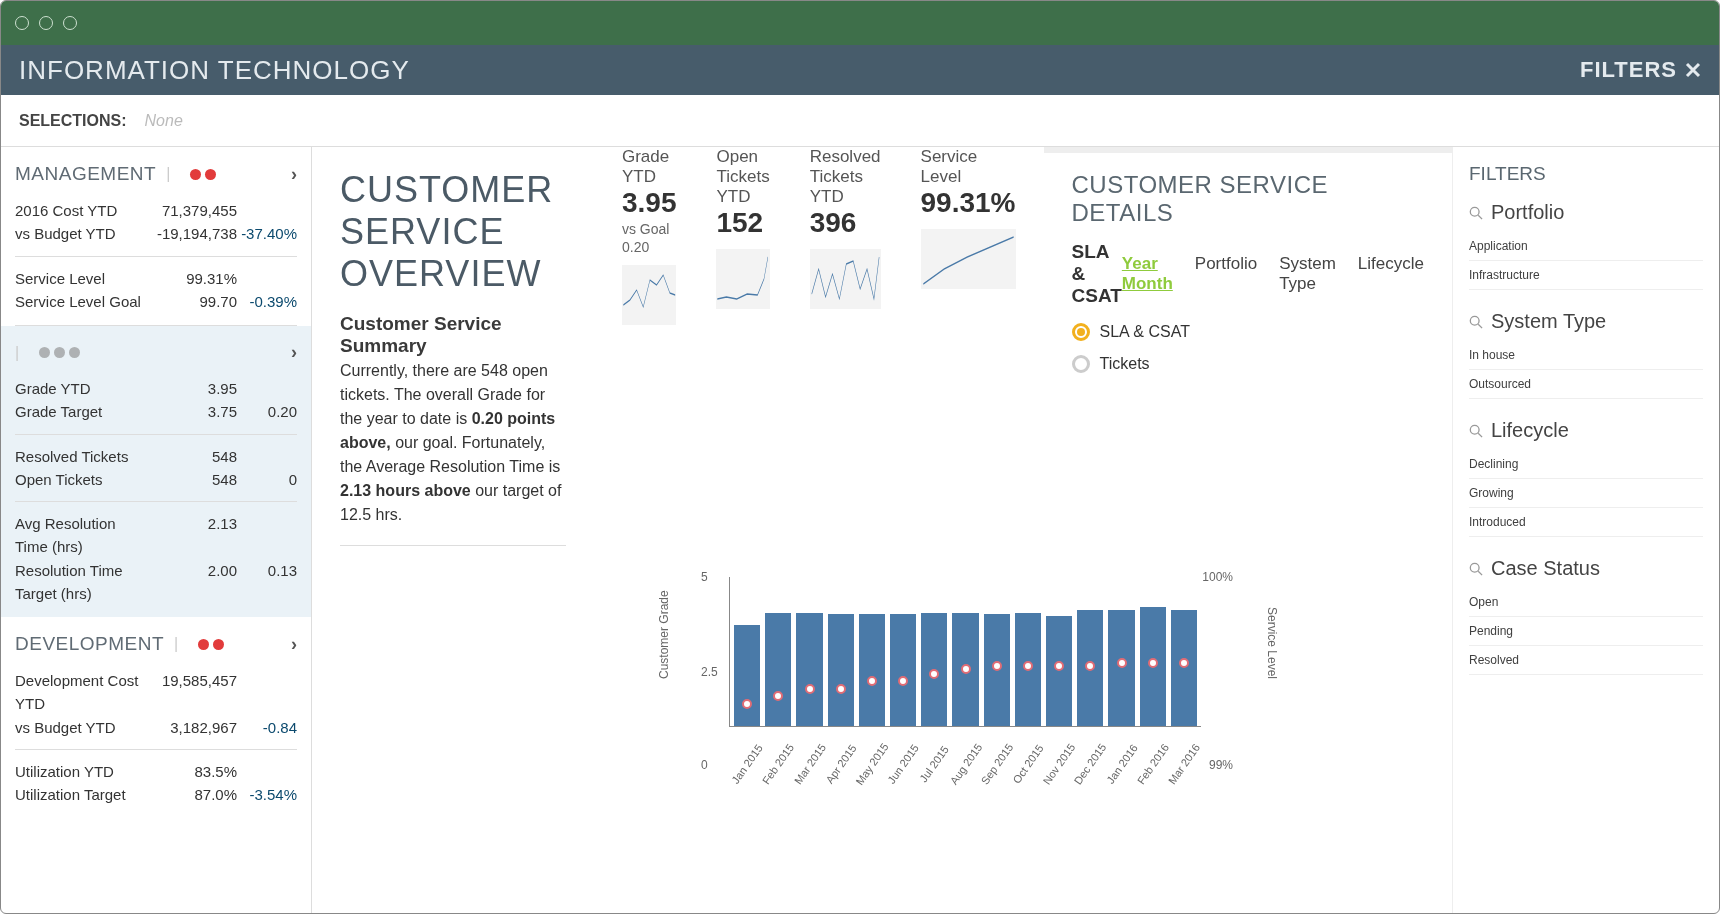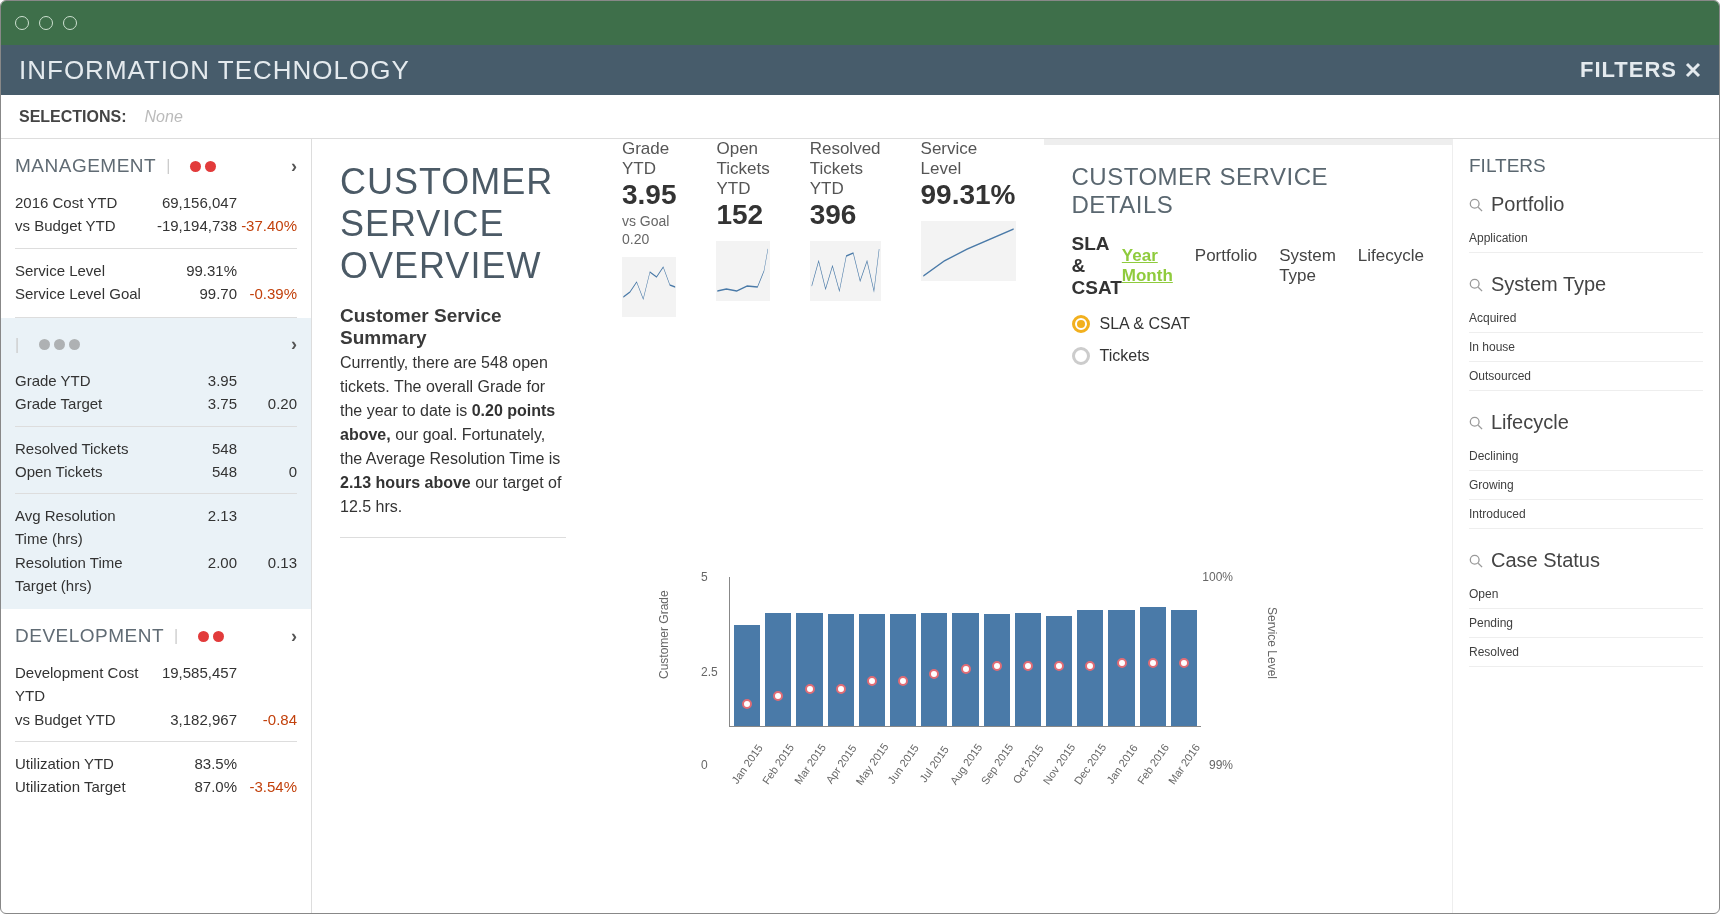--- a/index.html
+++ b/index.html
@@ -3,41 +3,41 @@
 <meta charset="utf-8">
 <style>
 * { box-sizing: border-box; margin: 0; padding: 0; }
 body { font-family: "Segoe UI", Arial, sans-serif; background:#fff; color:#333; width:1720px; height:914px; border:1px solid #888; border-radius:6px; overflow:hidden; position:relative;}
 .titlebar { background:#3E6F4A; height:44px; display:flex; align-items:center; padding:0 14px; }
 .titlebar .dot { width:14px; height:14px; border:1.5px solid #cde0d0; border-radius:50%; margin-right:10px; }
 .appbar { background:#475C6B; height:50px; display:flex; align-items:center; justify-content:space-between; padding:0 18px; color:#E4EAEE;}
 .appbar .title { font-size:26px; font-weight:300; letter-spacing:1px; }
 .appbar .filters { font-size:22px; font-weight:700; letter-spacing:1px; display:flex; align-items:center; gap:8px; }
 .appbar .filters svg { width:16px; height:16px; }
-.selections { height:44px; border-bottom:1px solid #ddd; display:flex; align-items:center; padding:4px 18px; font-size:16px; color:#444;}
+.selections { height:52px; border-bottom:1px solid #ddd; display:flex; align-items:center; padding:4px 18px; font-size:16px; color:#444;}
 .selections .label { font-weight:700; }
 .selections .value { font-style:italic; color:#bbb; margin-left:18px; }
 
 .layout { display:flex; height:776px; }
 .sidebar { width:311px; border-right:1px solid #ddd; }
 .main { flex:1; display:flex; flex-direction:row; }
 .filters-panel { width:267px; border-left:1px solid #eee; padding:16px 16px 0 16px; }
 
 .side-section { padding:16px 14px 12px 14px; }
 .side-section .head { display:flex; align-items:center; justify-content:space-between; margin-bottom:14px;}
 .side-section .head .name { font-size:19px; font-weight:400; color:#606B74; letter-spacing:0.5px; }
 .side-section .head .dots { display:flex; gap:4px; margin-left:10px; }
 .side-section .head .dot { width:11px; height:11px; border-radius:50%; background:#E23B3B; }
 .side-section .head .dot.gray { background:#aeb1b3; }
 .side-section .head .chev { font-size:18px; color:#555; font-weight:700; }
 .side-section .row { display:flex; font-size:15px; line-height:1.55; }
 .side-section .row .k { flex:1; }
 .side-section .row .v { width:92px; text-align:right; }
 .side-section .row .d { width:60px; text-align:right; }
-.side-section .row .neg { color:#c2410c; }
+.side-section .row .neg { color:#0c4a6e; }
 .side-section hr { border:none; border-top:1px solid #ddd; margin:10px 0; }
 .side-section.active { background:#EAF2F7; }
 .side-sep { border:none; border-top:1px solid #ddd; margin:0 14px;}
 
 .overview { padding:22px 28px 0 28px; }
 .overview h1 { font-size:36px; font-weight:300; color:#4B5A66; letter-spacing:1px; }
 .overview h3 { font-size:19px; font-weight:700; color:#3a3a3a; margin-top:18px; }
 .overview p { font-size:16px; line-height:1.5; max-width:920px; margin-top:2px;}
 .overview p b { font-weight:700;}
 .ov-hr { border:none; border-top:1px solid #ddd; margin:18px 0 14px; }
@@ -117,21 +117,21 @@
           <span class="dots">
               <span class="dot"></span>
               <span class="dot"></span>
             </span>
         </div>
         <span class="chev">›</span>
       </div>
       <div id="rows-mgmt">
           <div class="row">
             <span class="k">2016 Cost YTD</span>
-            <span class="v">69,156,047</span>
+            <span class="v">71,379,455</span>
             <span class="d "></span>
           </div>
           <div class="row">
             <span class="k">vs Budget YTD</span>
             <span class="v">-19,194,738</span>
             <span class="d neg">-37.40%</span>
           </div>
           <hr>
           <div class="row">
             <span class="k">Service Level</span>
@@ -388,30 +388,30 @@
     <div id="fgroups">
         <div class="fgroup">
           <div class="ftitle">
             <svg class="mg" viewBox="0 0 16 16">
               <circle cx="6.5" cy="6.5" r="5" fill="none" stroke="#999" stroke-width="1.5"></circle>
               <line x1="10.5" y1="10.5" x2="15" y2="15" stroke="#999" stroke-width="1.5"></line>
             </svg>
             <span>Portfolio</span>
           </div>
           <div class="fitem">Application</div>
+          <div class="fitem">Infrastructure</div>
         </div>
         <div class="fgroup">
           <div class="ftitle">
             <svg class="mg" viewBox="0 0 16 16">
               <circle cx="6.5" cy="6.5" r="5" fill="none" stroke="#999" stroke-width="1.5"></circle>
               <line x1="10.5" y1="10.5" x2="15" y2="15" stroke="#999" stroke-width="1.5"></line>
             </svg>
             <span>System Type</span>
           </div>
-          <div class="fitem">Acquired</div>
           <div class="fitem">In house</div>
           <div class="fitem">Outsourced</div>
         </div>
         <div class="fgroup">
           <div class="ftitle">
             <svg class="mg" viewBox="0 0 16 16">
               <circle cx="6.5" cy="6.5" r="5" fill="none" stroke="#999" stroke-width="1.5"></circle>
               <line x1="10.5" y1="10.5" x2="15" y2="15" stroke="#999" stroke-width="1.5"></line>
             </svg>
             <span>Lifecycle</span>

